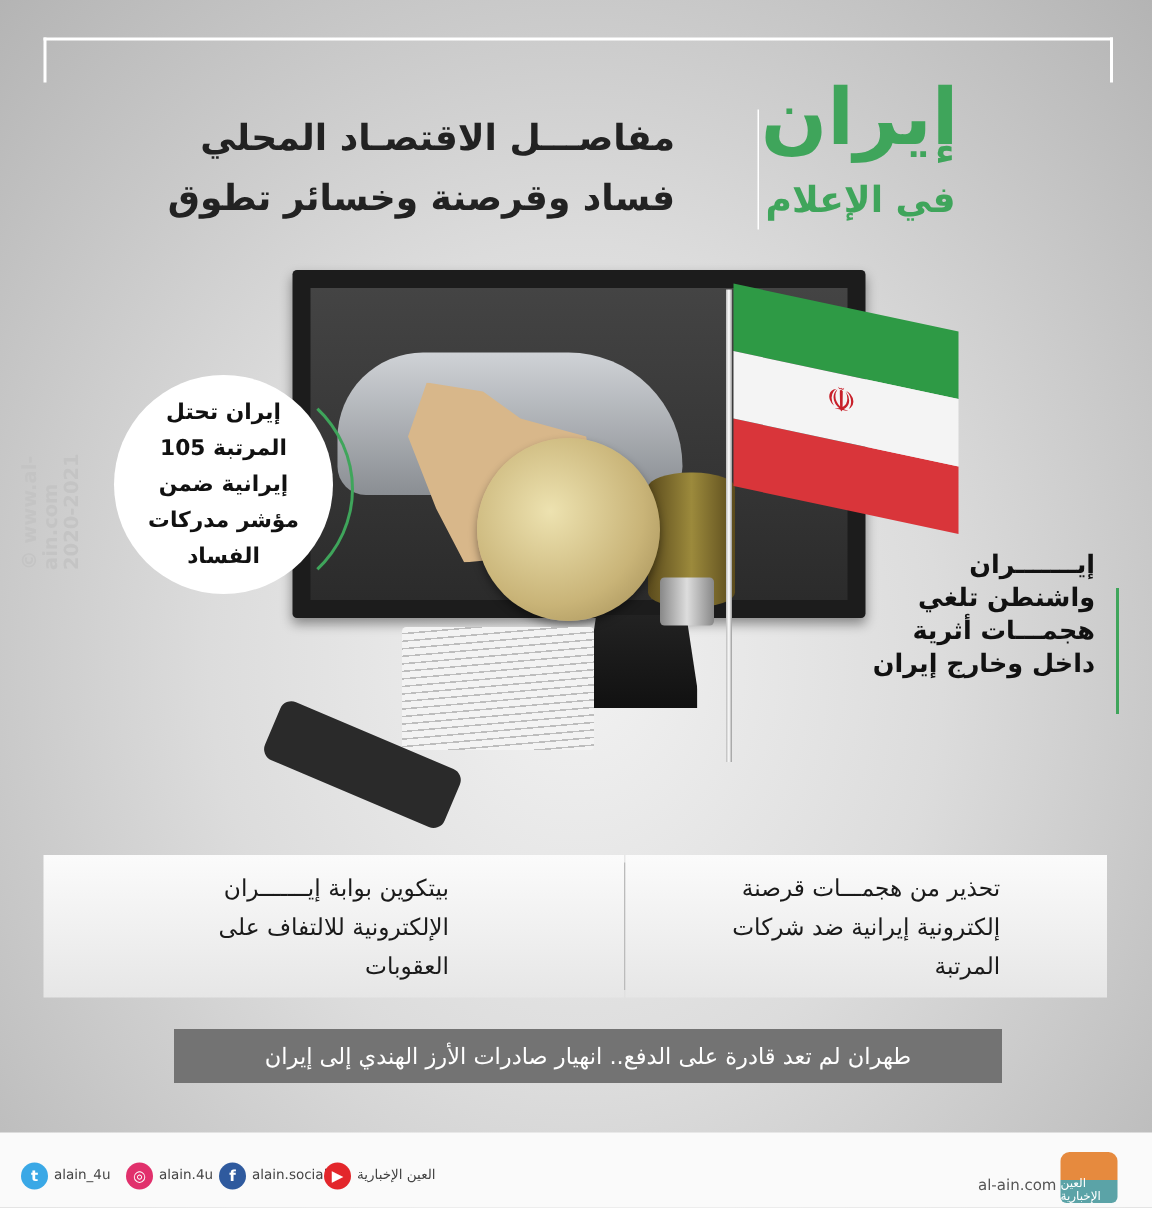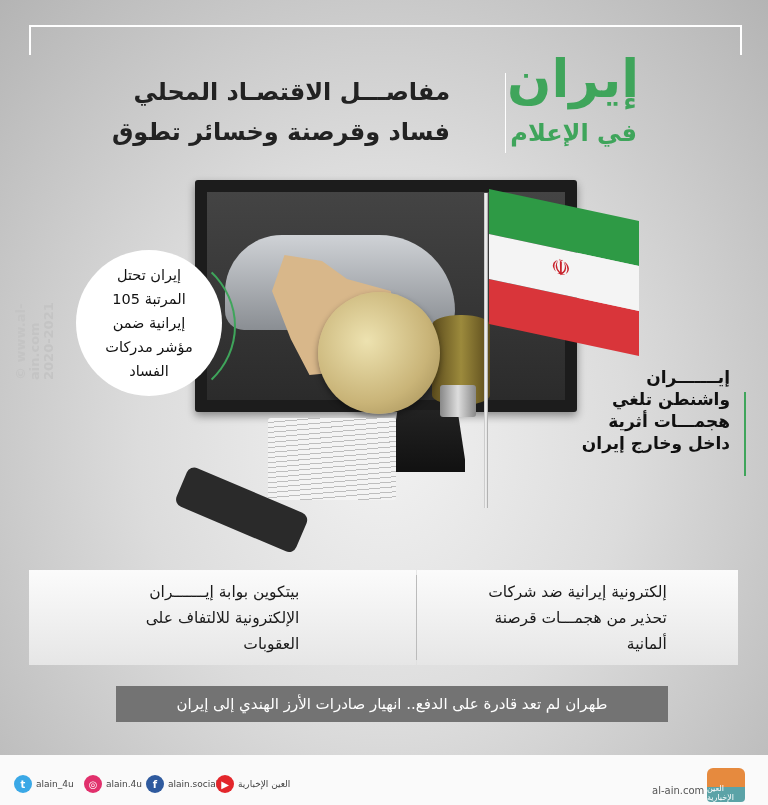--- a/index.html
+++ b/index.html
@@ -31,21 +31,21 @@
     background:repeating-linear-gradient(175deg,#f3f3f3 0 4px,#bdbdbd 4px 5px);border-radius:3px;}
   .remote{position:absolute;left:190px;top:465px;width:130px;height:42px;background:#2a2a2a;border-radius:8px;
     transform:rotate(23deg);transform-origin:left top;}
   .pole{position:absolute;left:484px;top:193px;width:4px;height:315px;background:linear-gradient(90deg,#bbb,#fff,#999);}
   .flag{position:absolute;left:489px;top:205px;width:150px;height:135px;transform:skewY(12deg);}
   .flag div{height:33.3%;}
   .flag .g{background:#2e9a45;} .flag .w{background:#f4f4f4;position:relative;} .flag .r{background:#d9353a;}
   .flag .emb{position:absolute;left:62px;top:6px;color:#c8202a;font-size:22px;}
   .bubble{position:absolute;left:76px;top:250px;width:146px;height:146px;border-radius:50%;background:#fff;
     display:flex;align-items:center;justify-content:center;text-align:center;direction:rtl;
-    font-size:14.5px;font-weight:normal;color:#111;line-height:24px;}
+    font-size:14.5px;font-weight:bold;color:#111;line-height:24px;}
   .bubble-arc{position:absolute;left:68px;top:248px;width:164px;height:152px;border-radius:50%;
     border:2px solid transparent;border-right-color:#3fa55b;}
   .watermark{position:absolute;left:14px;top:380px;transform:rotate(-90deg);transform-origin:left top;
     font-size:13px;font-weight:bold;color:#c4c4c4;line-height:14px;width:120px;}
   .sanctions{position:absolute;left:560px;top:366px;width:170px;text-align:right;direction:rtl;
     font-size:17px;font-weight:bold;color:#111;line-height:22px;}
   .sanctions-bar{position:absolute;left:744px;top:392px;width:2px;height:84px;background:#3fa55b;}
   .panel{position:absolute;top:570px;height:95px;background:linear-gradient(#fbfbfb,#e6e6e6);
     display:flex;align-items:center;justify-content:center;direction:rtl;
     font-size:15.5px;color:#1a1a1a;line-height:26px;}
@@ -124,23 +124,23 @@
 <div class="panel left">
   <div>
     <div>بيتكوين بوابة إيـــــــران</div>
     <div>الإلكترونية للالتفاف على</div>
     <div>العقوبات</div>
   </div>
 </div>
 <div class="divider"></div>
 <div class="panel right">
   <div>
+    <div>تحذير من هجمـــات قرصنة</div>
     <div>إلكترونية إيرانية ضد شركات</div>
-    <div>تحذير من هجمـــات قرصنة</div>
-    <div>ألمانية</div>
+    <div>المرتبة</div>
   </div>
 </div>
 
 <div class="banner">طهران لم تعد قادرة على الدفع.. انهيار صادرات الأرز الهندي إلى إيران</div>
 
 <div class="footer"></div>
 <div class="social" style="left:14px">
   <span class="ico" style="background:#3aa8e6">t</span>
   <span>alain_4u</span>
 </div>

